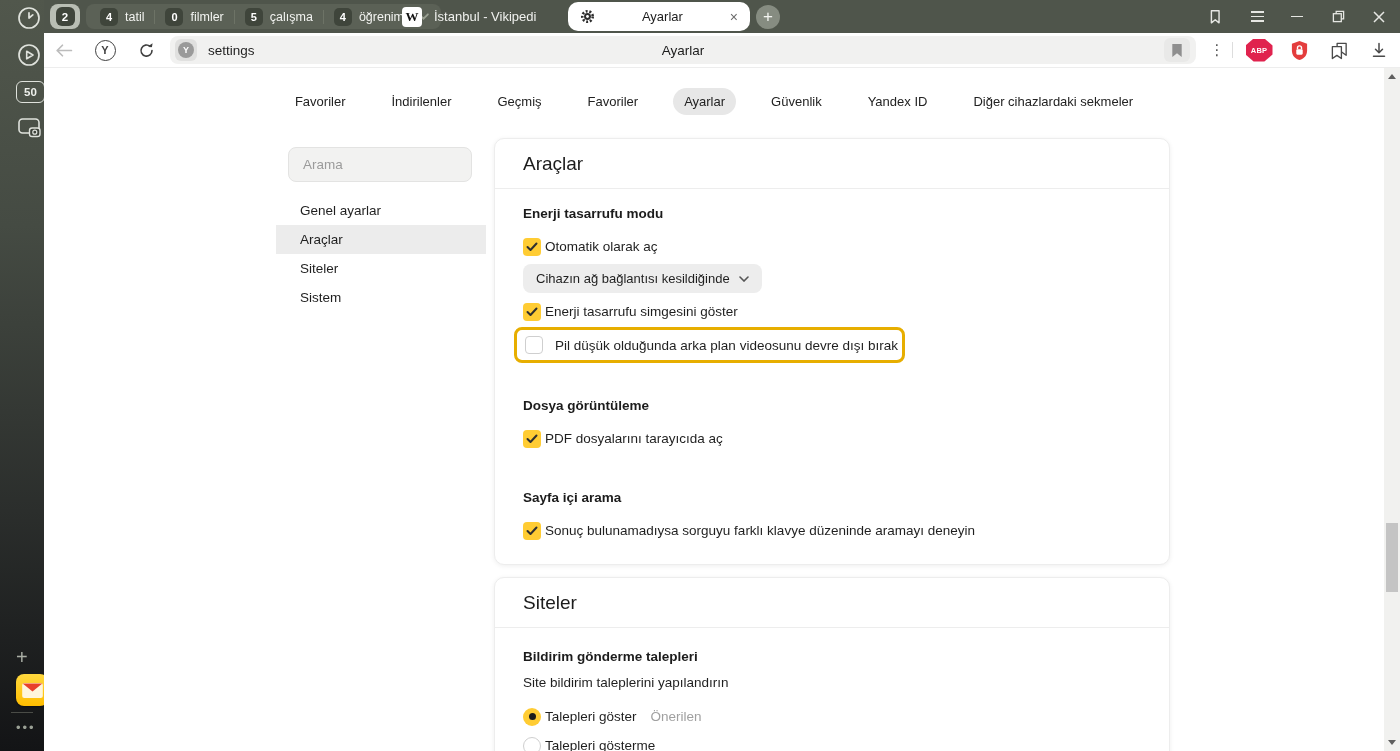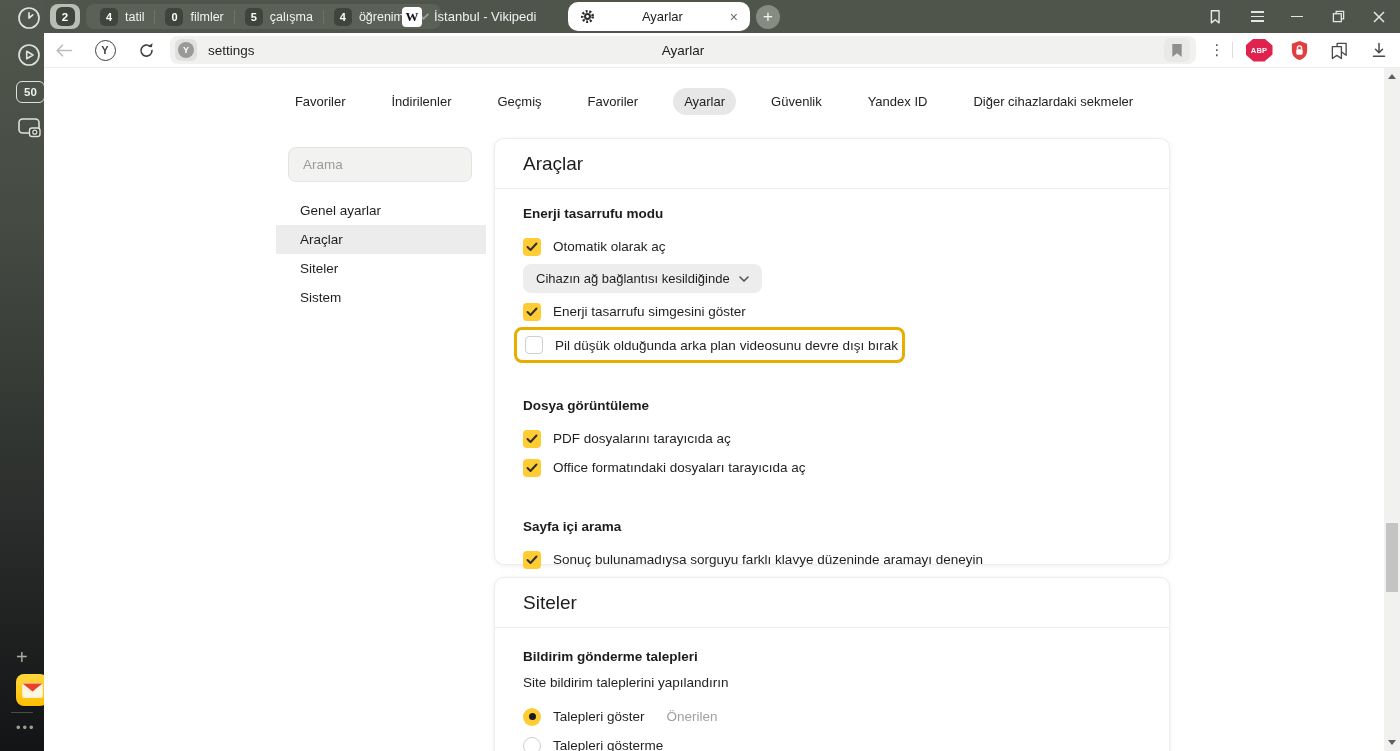--- a/index.html
+++ b/index.html
@@ -85,21 +85,21 @@
   .card{position:absolute;left:450px;width:676px;background:#fff;border:1px solid #ededed;border-radius:10px;
         box-shadow:0 1px 5px rgba(0,0,0,.07);box-sizing:border-box;}
   .card-tools{top:70px;height:427px;}
   .card-sites{top:509px;height:300px;}
   .chdr{height:49px;display:flex;align-items:center;padding:0 28px;font-size:19px;color:#1c1c1c;
         border-bottom:1px solid #ededed;}
   .cbody{padding:17px 28px 0;}
   .sect{font-size:13.5px;font-weight:bold;color:#1c1c1c;margin:0 0 11px;}
   .sect.gap1{margin-top:35px;}
   .sect.gap2{margin-top:37px;}
-  .row{display:flex;align-items:center;gap:12px;height:29px;}
+  .row{display:flex;align-items:center;gap:4px;height:29px;}
   .cbx{width:18px;height:18px;border-radius:4px;background:#ffcc33;display:flex;align-items:center;justify-content:center;flex:none;}
   .cbx.off{background:#fff;border:1.5px solid #cfcfcf;box-sizing:border-box;}
   .rlabel{font-size:13.5px;color:#1f1f1f;}
   .dropdown{display:inline-flex;align-items:center;gap:9px;background:#ededed;border-radius:8px;
             padding:7px 13px;font-size:13px;color:#1f1f1f;margin:3px 0 4px;cursor:default;}
   .dropdown svg{color:#555;}
   .hl{border:3px solid #e7ae00;border-radius:8px;height:30px;width:377px;box-sizing:content-box;
       display:flex;align-items:center;gap:12px;margin-left:-9px;padding-left:8px;margin-top:1px;}
   .radio{width:18px;height:18px;border-radius:50%;background:#ffcc33;display:flex;align-items:center;justify-content:center;flex:none;}
   .radio .dot{width:7px;height:7px;border-radius:50%;background:#1c1c1c;}
@@ -351,28 +351,20 @@
 
         <div class="row">
           <span class="cbx">
             <svg width="12" height="10" viewBox="0 0 12 10">
                 <path d="M1.5 5 L4.5 8 L10.5 1.5" stroke="#2f2f2f" stroke-width="2" fill="none" stroke-linecap="round" stroke-linejoin="round"></path>
               </svg>
           </span>
           <span class="rlabel">PDF dosyalarını tarayıcıda aç</span>
         </div>
 
-        <div class="row">
-          <span class="cbx">
-            <svg width="12" height="10" viewBox="0 0 12 10">
-                <path d="M1.5 5 L4.5 8 L10.5 1.5" stroke="#2f2f2f" stroke-width="2" fill="none" stroke-linecap="round" stroke-linejoin="round"></path>
-              </svg>
-          </span>
-          <span class="rlabel">Office formatındaki dosyaları tarayıcıda aç</span>
-        </div>
 
         <h3 class="sect gap2">Sayfa içi arama</h3>
 
         <div class="row">
           <span class="cbx">
             <svg width="12" height="10" viewBox="0 0 12 10">
                 <path d="M1.5 5 L4.5 8 L10.5 1.5" stroke="#2f2f2f" stroke-width="2" fill="none" stroke-linecap="round" stroke-linejoin="round"></path>
               </svg>
           </span>
           <span class="rlabel">Sonuç bulunamadıysa sorguyu farklı klavye düzeninde aramayı deneyin</span>

